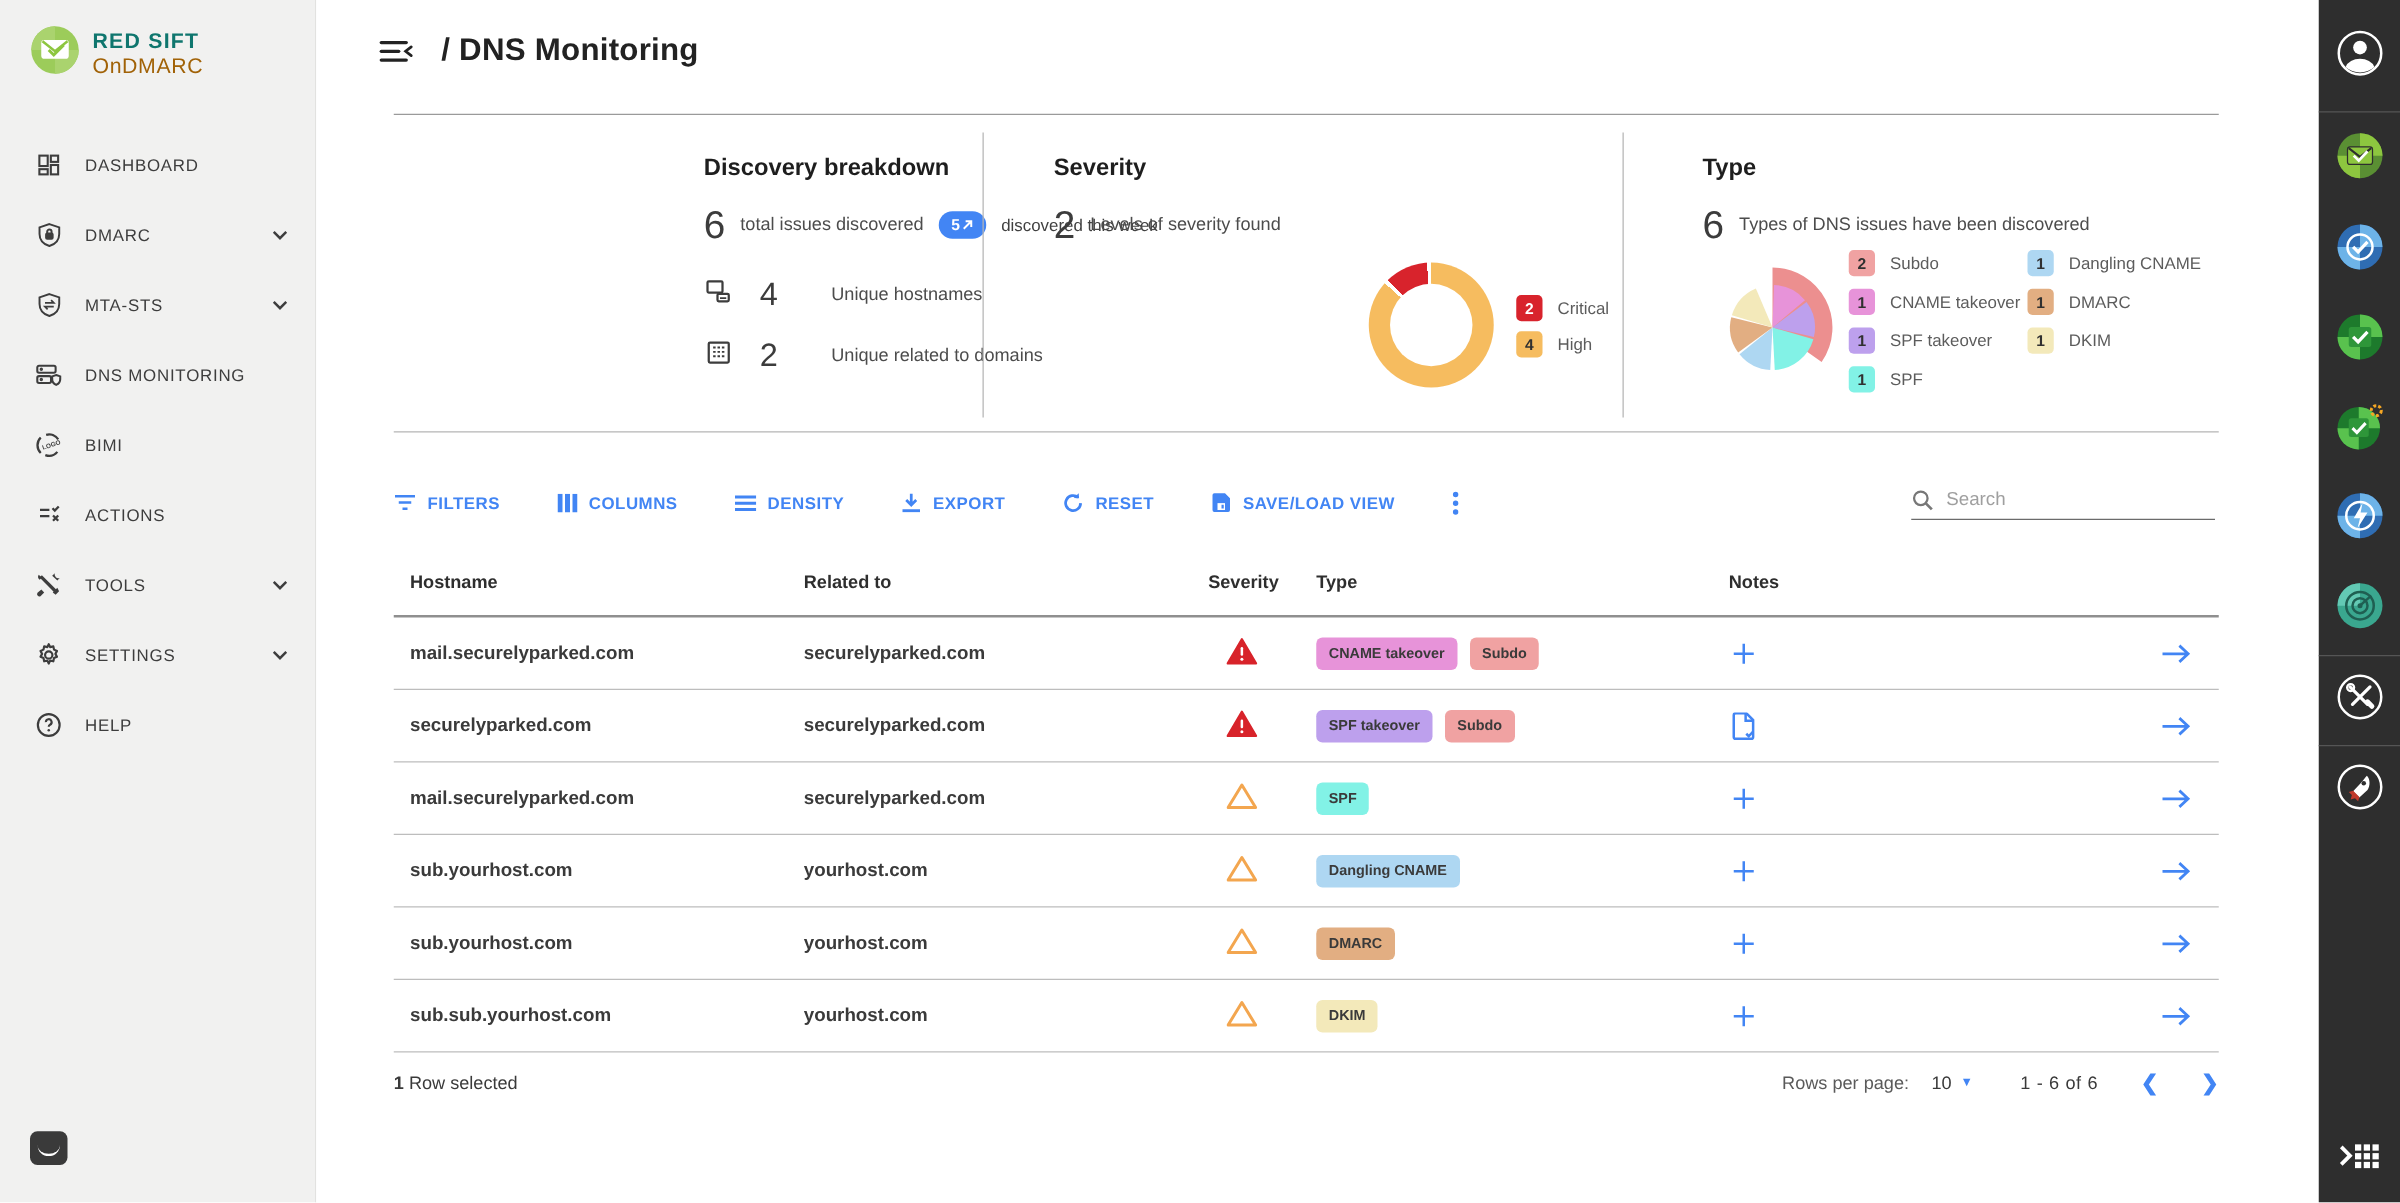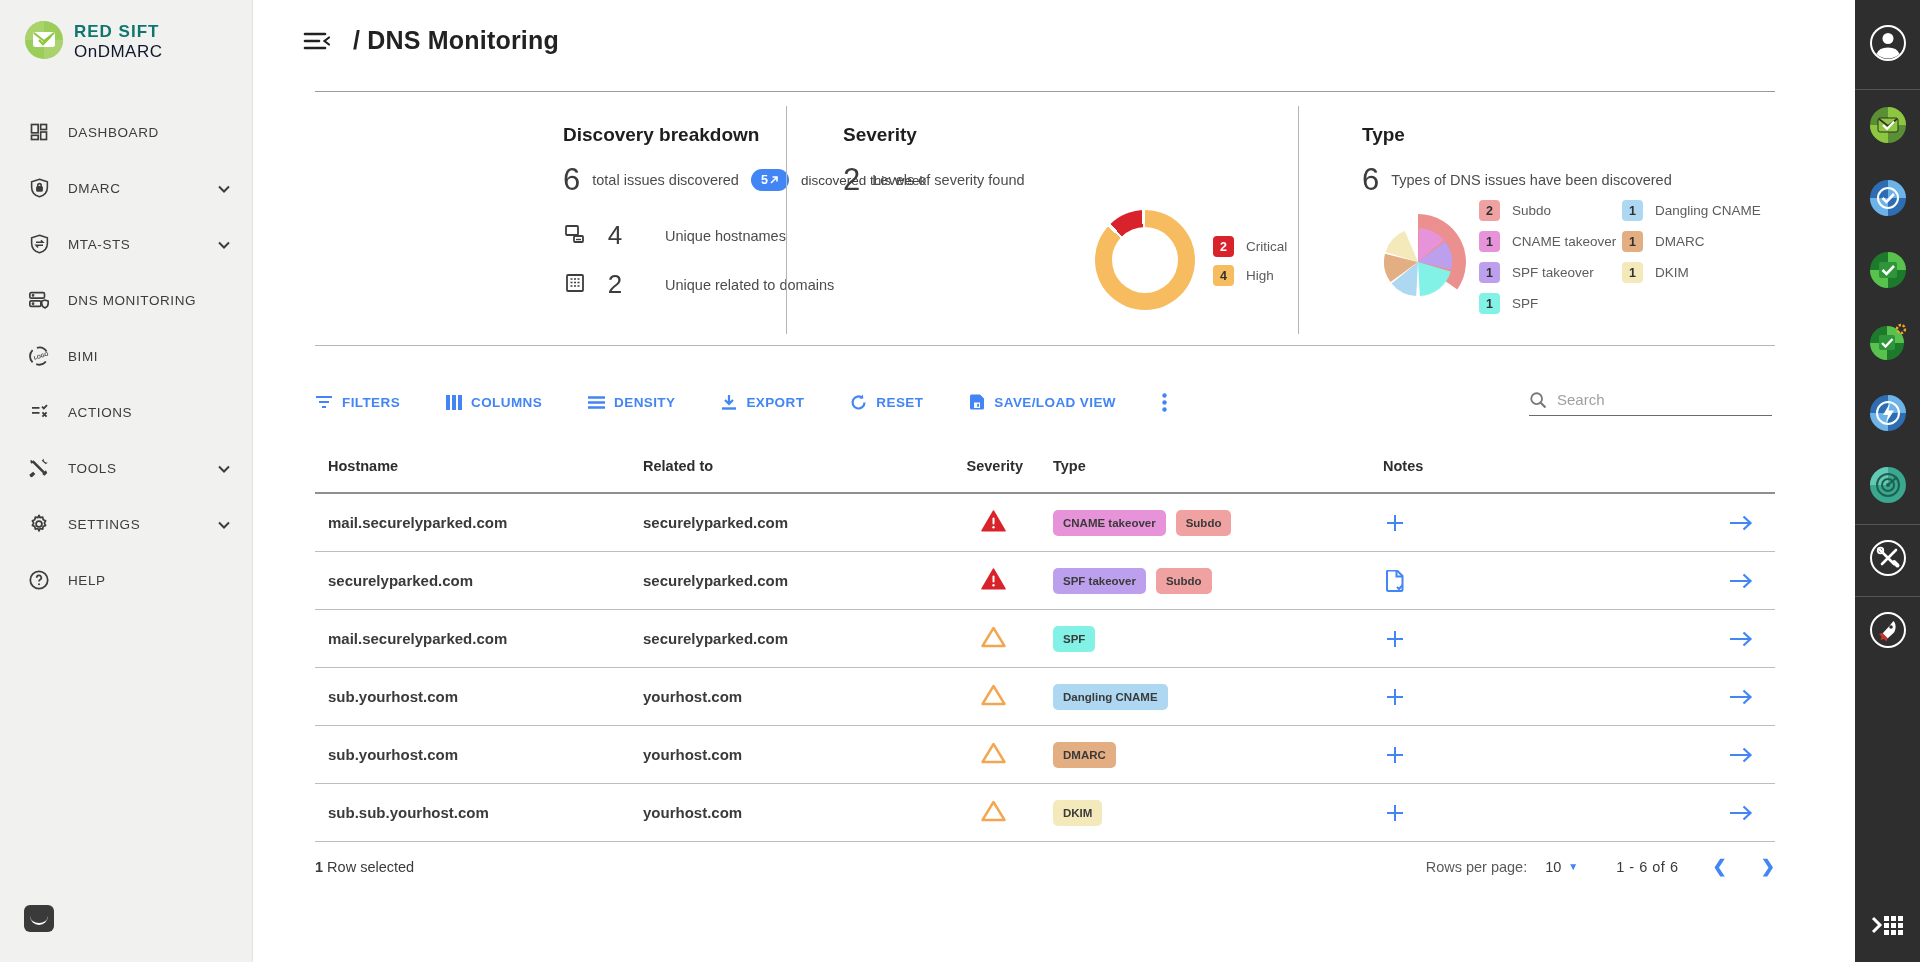--- a/index.html
+++ b/index.html
@@ -3,21 +3,21 @@
 <meta charset="utf-8">
 <style>
   * { margin:0; padding:0; box-sizing:border-box; }
   html,body { width:1920px; height:962px; font-family:"Liberation Sans", sans-serif; background:#fff; overflow:hidden; }
   .root { position:relative; width:1920px; height:962px; }
 
   
   .sidebar { position:absolute; left:0; top:0; width:253px; height:962px; background:#f1f1f0; border-right:1px solid #e2e2e0; }
   .logo { display:flex; align-items:center; gap:10px; padding:20px 0 0 24px; }
   .logo-text .l1 { color:#0f766e; font-size:17px; font-weight:700; letter-spacing:1px; }
-  .logo-text .l2 { color:#0f172a; font-size:17px; font-weight:500; letter-spacing:.5px; }
+  .logo-text .l2 { color:#a16207; font-size:17px; font-weight:500; letter-spacing:.5px; }
   .nav { position:absolute; top:104px; left:0; right:0; }
   .nav-item { display:flex; align-items:center; height:56px; padding:0 22px 0 26px; cursor:pointer; color:#3d3d3d; }
   .nav-item .nicon { width:26px; height:26px; flex:0 0 26px; display:flex; align-items:center; justify-content:center; }
   .nav-item .nlabel { margin-left:16px; font-size:13.5px; letter-spacing:.6px; font-weight:500; flex:1; }
   .nav-item .chev { color:#3d3d3d; }
   .chat-bubble { position:absolute; left:24px; bottom:30px; width:30px; height:27px; background:#3a3a3a; border-radius:6px; }
   .chat-bubble:after { content:""; position:absolute; left:6px; right:6px; bottom:7px; height:8px; border-bottom:2.5px solid #fff; border-radius:0 0 9px 9px; }
 
   
   .rail { position:absolute; right:0; top:0; width:65px; height:962px; background:#2e2e2e; }

